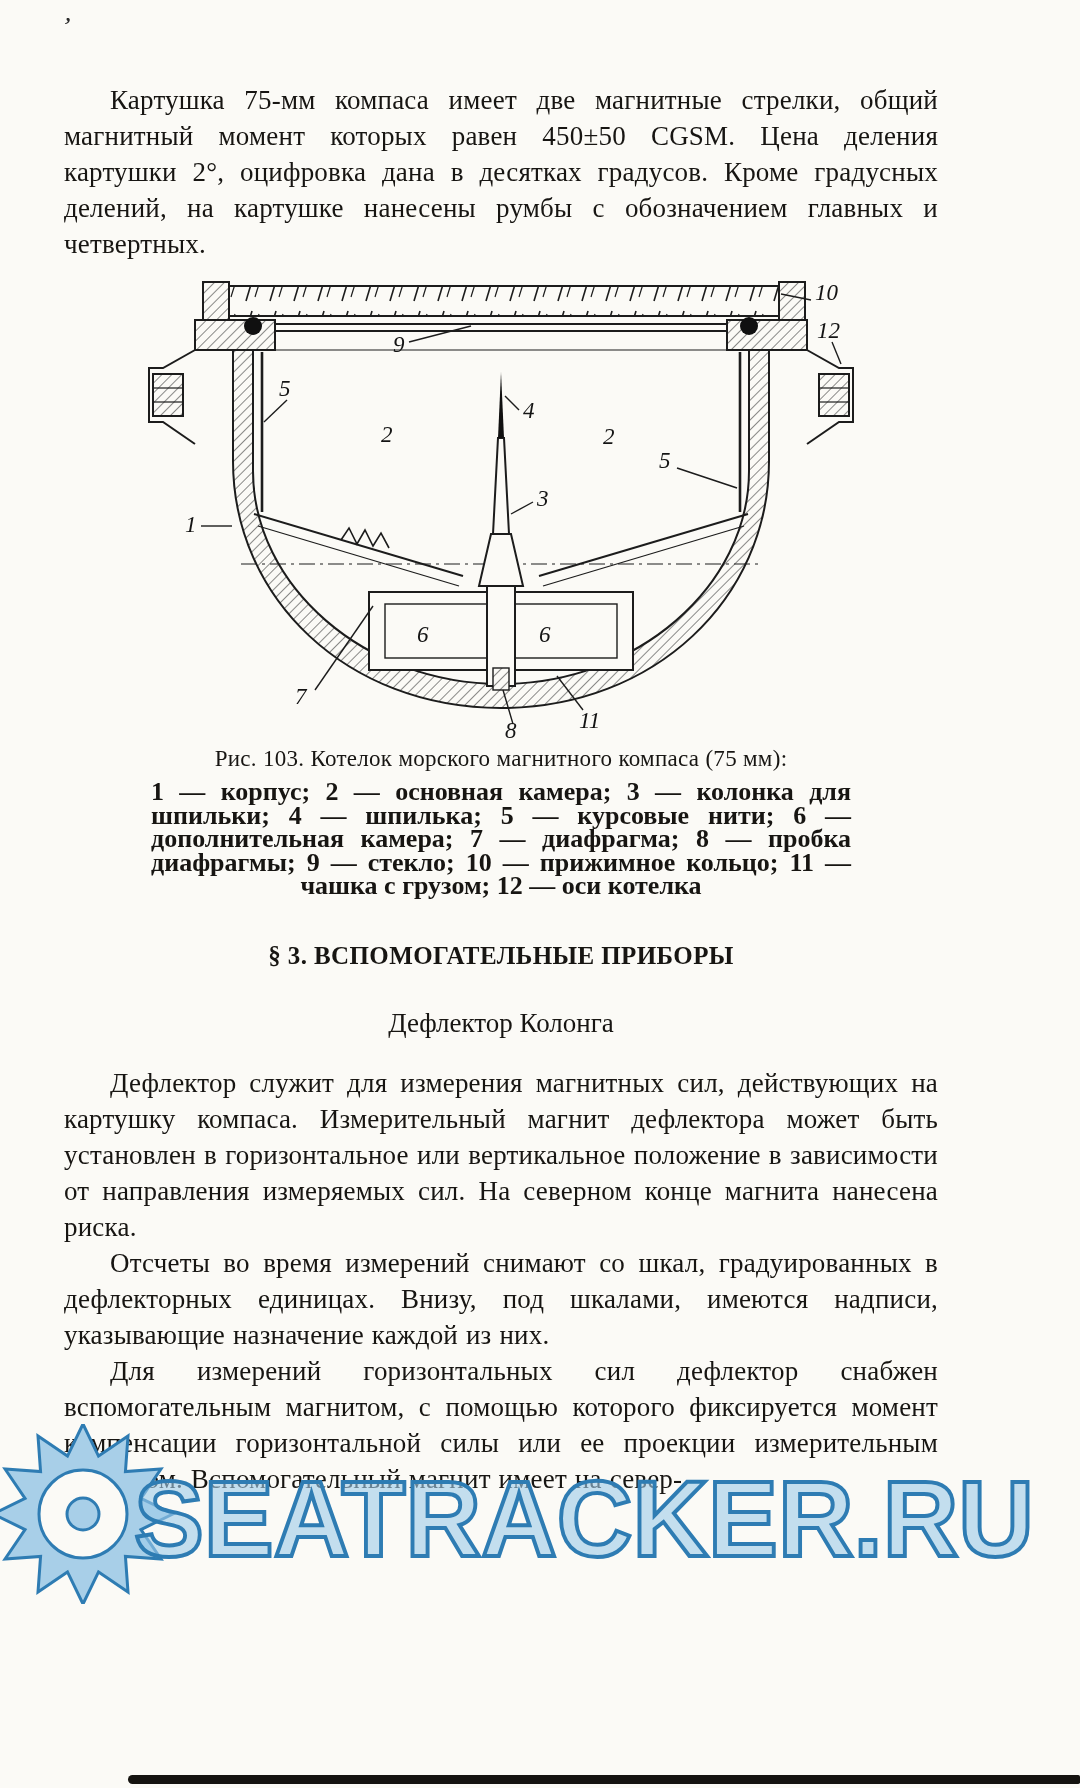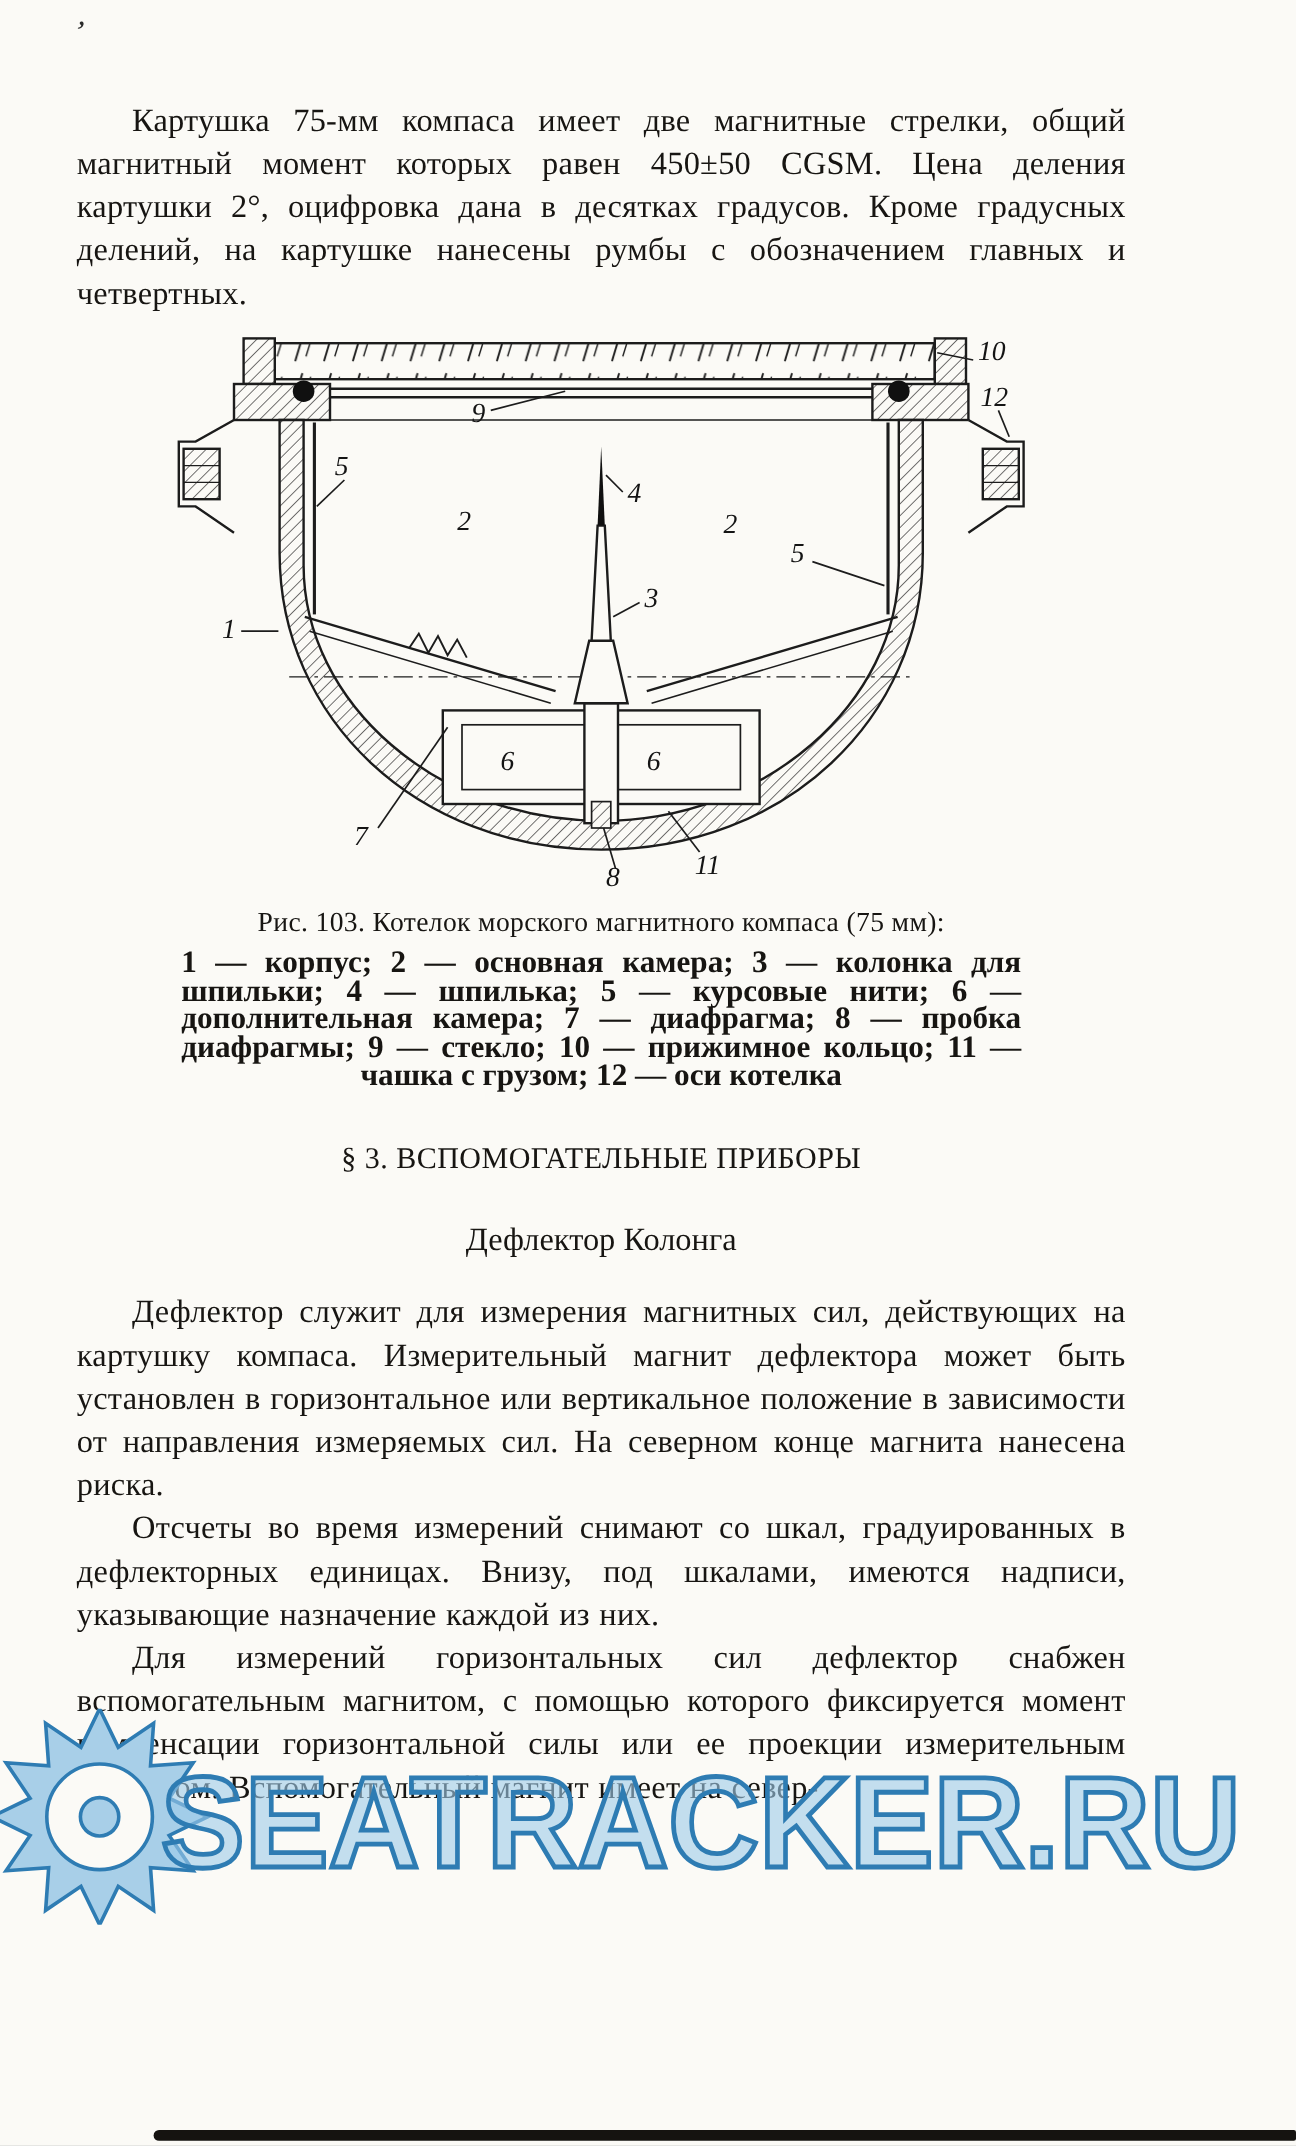--- a/index.html
+++ b/index.html
@@ -11,27 +11,27 @@
   }
   .content { position:absolute; left:64px; top:82px; width:874px; }
   .body-par {
     font-size:27px; line-height:36px; margin:0; text-align:justify;
     letter-spacing:0.2px; word-spacing:1px;
   }
   .indent { text-indent:46px; }
   .after-fig { margin-top:26px; }
   .fig { margin:14px 0 0; text-align:center; }
   .fig svg.drawing { display:block; margin:0 auto; }
-  figcaption { margin-top:10px; }
+  figcaption { }
   .cap-title { font-size:23px; letter-spacing:0.3px; }
   .cap-legend {
     width:700px; margin:8px auto 0; font-size:26px; line-height:23.5px;
     font-weight:bold; text-align:justify; text-align-last:center;
   }
-  .sec-heading { font-size:25px; font-weight:normal; text-align:center; margin:44px 0 38px; letter-spacing:0.4px; }
+  .sec-heading { font-size:25px; font-weight:bold; text-align:center; margin:44px 0 38px; letter-spacing:0.4px; }
   .sub-heading { font-size:27px; font-weight:normal; text-align:center; margin:0 0 26px; }
   .page-number { position:absolute; left:62px; top:1472px; font-size:28px; z-index:2; }
   .watermark { position:absolute; left:0; top:1418px; width:1080px; height:195px; z-index:6; pointer-events:none; }
   .wm-star { position:absolute; left:-12px; top:6px; }
   .wm-text-svg { position:absolute; left:126px; top:12px; }
   .callouts text { font-family:"Liberation Serif", serif; font-style:italic; font-size:23px; }
   .stray-tick { position:absolute; left:62px; top:12px; font-size:26px; transform:rotate(12deg); color:#2a2a2a; }
   .scan-edge { position:absolute; left:128px; bottom:4px; width:952px; height:9px; background:#151310; border-radius:5px 2px 2px 5px; z-index:7; }
 </style>
 </head>

